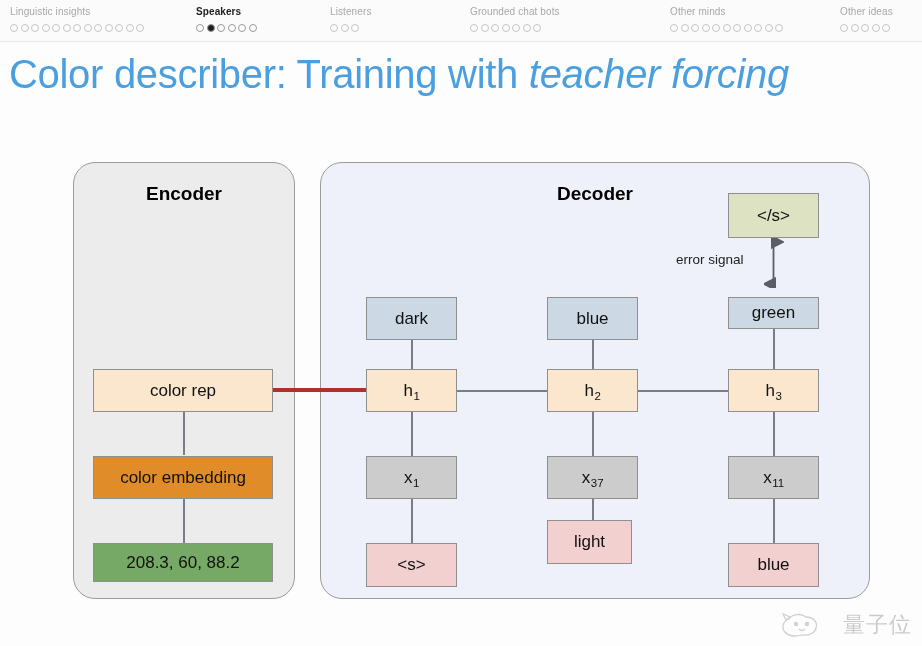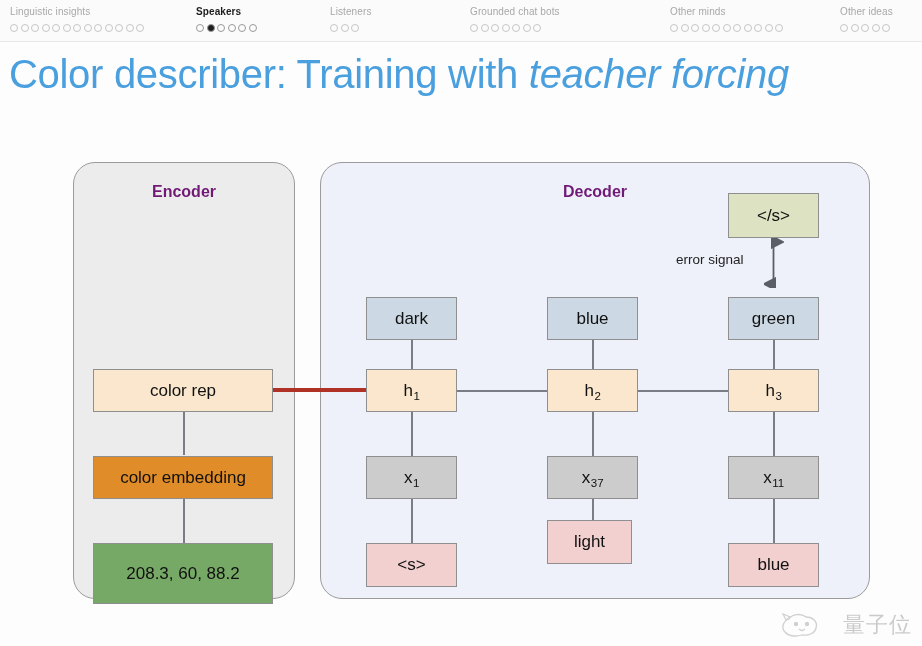--- a/index.html
+++ b/index.html
@@ -104,23 +104,23 @@
     top: 22px;
     width: 550px;
     height: 437px;
     background: #eef1fa;
   }
   .panel-title {
     position: absolute;
     top: 20px;
     width: 100%;
     text-align: center;
-    font-size: 16px;
+    font-size: 19px;
     font-weight: bold;
-    color: #701a75;
+    color: #000000;
   }
 
   
   .line {
     position: absolute;
     background: #7a7d85;
     z-index: 1;
   }
   .line.v { width: 1.6px; }
   .line.h { height: 1.6px; }
@@ -287,21 +287,21 @@
 
   <div class="line v" style="left:183px; top:271px; height:44px;"></div>
   <div class="line v" style="left:183px; top:359px; height:44px;"></div>
 
   <div class="node c-peach" style="left:93px;  top:229px; width:180px; height:43px;">
     <span>color rep</span>
   </div>
   <div class="node c-orange" style="left:93px;  top:316px; width:180px; height:43px;">
     <span>color embedding</span>
   </div>
-  <div class="node c-green" style="left:93px;  top:403px; width:180px; height:61px;">
+  <div class="node c-green" style="left:93px;  top:403px; width:180px; height:39px;">
     <span>208.3, 60, 88.2</span>
   </div>
 
   <div class="panel" id="decoder-panel">
     <div class="panel-title">Decoder</div>
   </div>
 
   <div class="line red" style="left:272px; top:248px; width:99px;"></div>
 
   <div class="line h" style="left:452px; top:250px; width:100px;"></div>
@@ -336,21 +336,21 @@
   <div class="node c-olive" style="left:728px; top:53px; width:91px; height:45px;">
     <span>&lt;/s&gt;</span>
   </div>
 
   <div class="node c-bluegry" style="left:366px; top:141px; width:91px; height:43px;">
     <span>dark</span>
   </div>
   <div class="node c-bluegry" style="left:547px; top:141px; width:91px; height:43px;">
     <span>blue</span>
   </div>
-  <div class="node c-bluegry" style="left:728px; top:141px; width:91px; height:43px;">
+  <div class="node c-bluegry" style="left:728px; top:141px; width:91px; height:32px;">
     <span>green</span>
   </div>
 
   <div class="node c-peach" style="left:366px; top:229px; width:91px; height:43px;">
     <span>h</span>
       <sub>1</sub>
   </div>
   <div class="node c-peach" style="left:547px; top:229px; width:91px; height:43px;">
     <span>h</span>
       <sub>2</sub>

